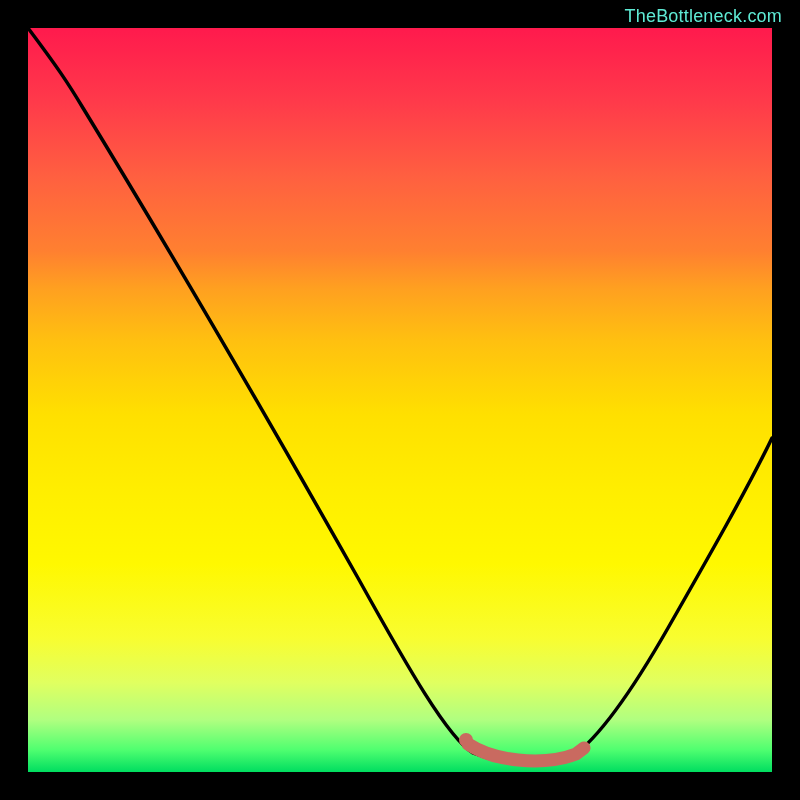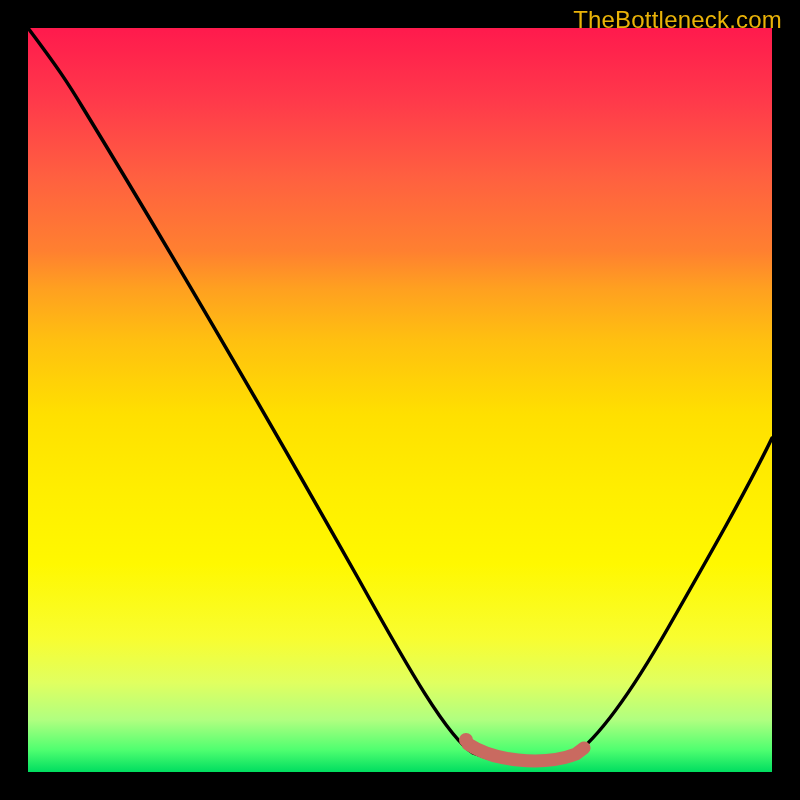--- a/index.html
+++ b/index.html
@@ -37,22 +37,22 @@
       #e0ff60 88%,
       #b0ff80 93%,
       #50ff70 97%,
       #00dd60 100%
     );
   }
   .watermark {
     position: absolute;
     top: 6px;
     right: 18px;
-    color: #eab308;
-    font-size: 24px;
+    color: #5eead4;
+    font-size: 18px;
     font-weight: 500;
     letter-spacing: 0.2px;
   }
   svg.curve {
     position: absolute;
     left: 28px;
     top: 28px;
     width: 744px;
     height: 744px;
     overflow: visible;

